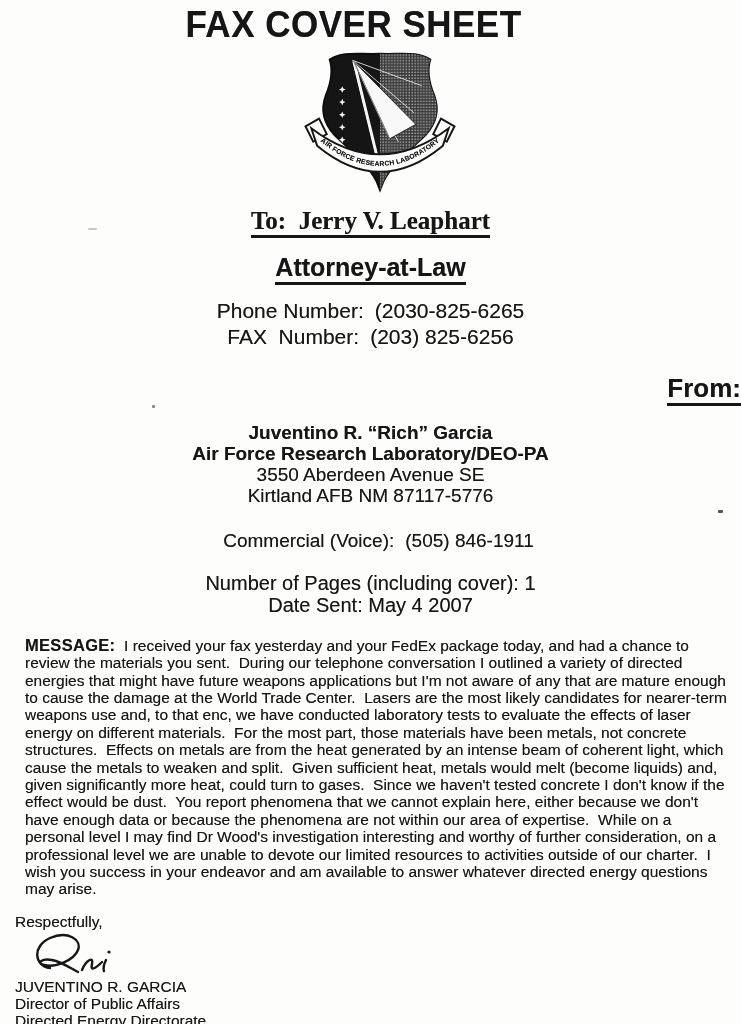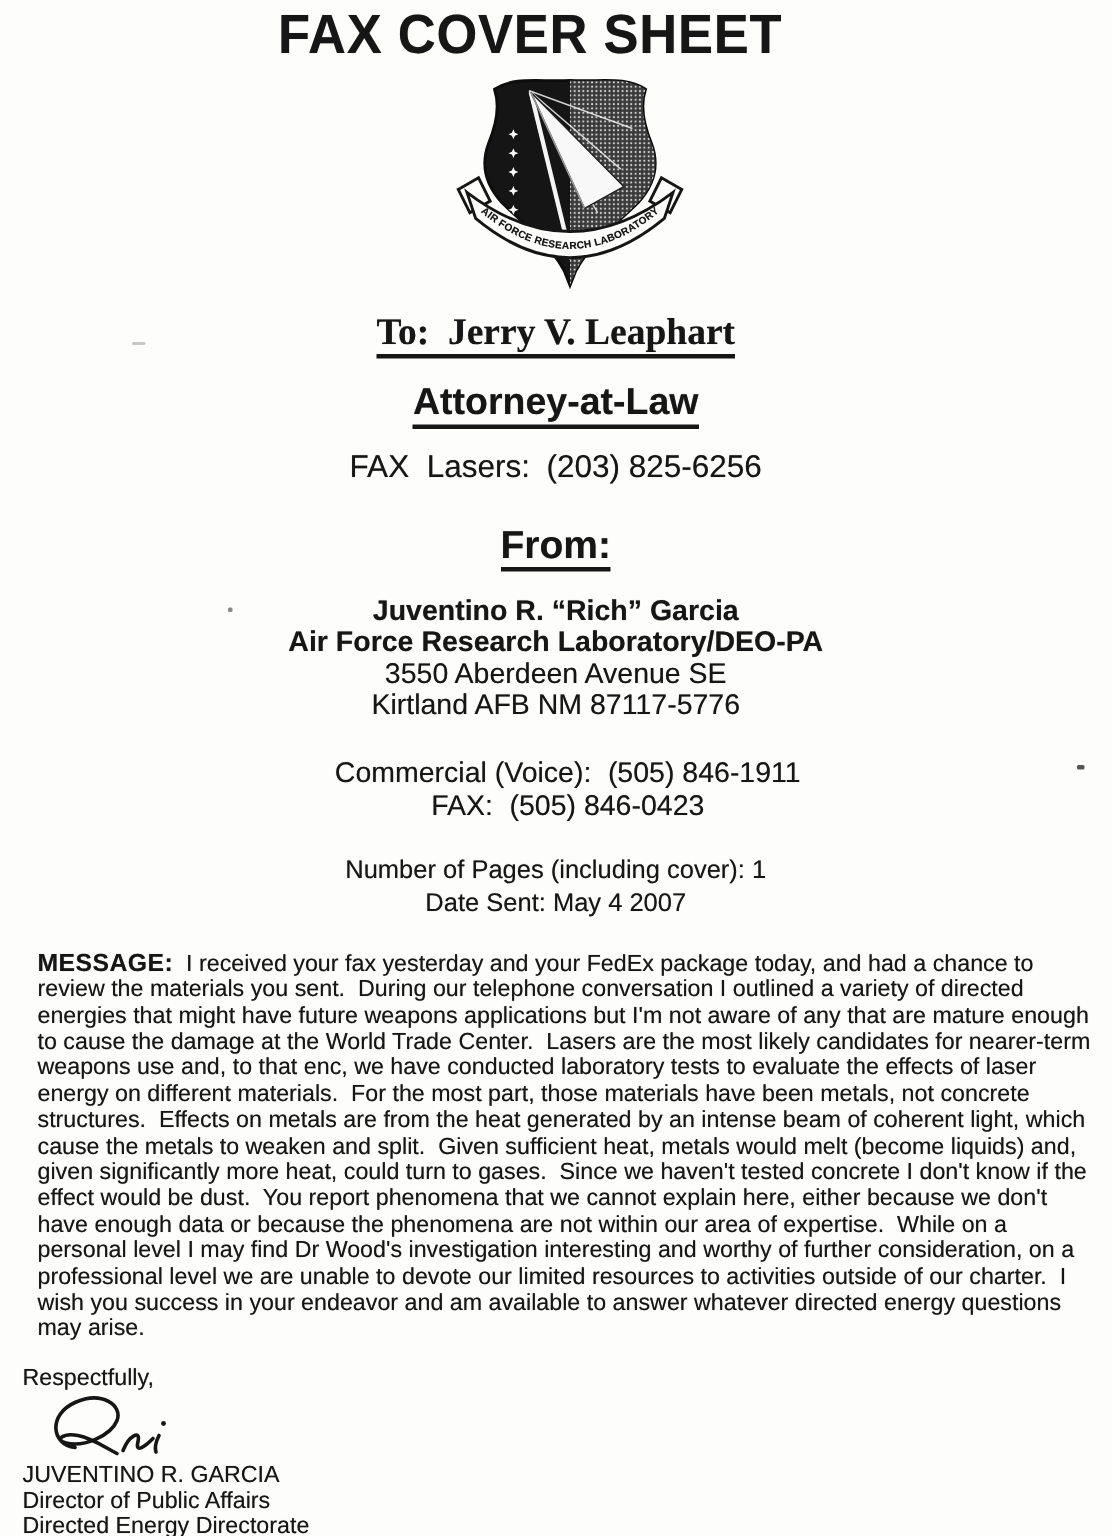--- a/index.html
+++ b/index.html
@@ -13,25 +13,25 @@
   .pre{white-space:pre;}
   .u{border-bottom:3px solid #161616;display:inline-block;padding-bottom:1px;line-height:1.05;}
   .title{font-size:35px;font-weight:bold;letter-spacing:0.5px;padding-top:4px;
          text-align:center;position:relative;left:-17px;transform:scaleY(1.05);}
   .emblem-wrap{text-align:center;margin-top:1px;}
   .emblem{position:relative;left:9px;}
   .to-name{margin-top:8px;font-size:25px;font-weight:bold;font-family:Liberation Serif, serif;}
   .attorney{margin-top:15px;font-size:25px;font-weight:bold;}
   .contact{margin-top:13px;font-size:21px;line-height:26px;}
   .gap{display:inline-block;width:11px;}
-  .from-head{margin-top:23px;font-size:26px;font-weight:bold;}
+  .from-head{margin-top:23px;font-size:26px;font-weight:bold;text-align:right;}
   .from-block{font-size:19px;line-height:21px;margin-top:16px;}
   .bold{font-weight:bold;}
   .voice{margin-top:24px;font-size:19px;line-height:22px;padding-left:16px;}
-  .pages{margin-top:20px;font-size:17px;line-height:22px;}
+  .pages{margin-top:20px;font-size:20px;line-height:22px;}
   .message{margin:21px 12px 0 25px;font-size:15.5px;line-height:17.4px;
            white-space:pre-wrap;text-align:left;}
   .msg-label{font-weight:bold;font-size:16.5px;letter-spacing:0.3px;}
   .closing{margin:15px 0 0 15px;font-size:15.5px;text-align:left;}
   .sig{display:block;margin:1px 0 0 20px;}
   .sig-block{margin-left:15px;font-size:15.5px;line-height:17.3px;text-align:left;}
   .speck{position:absolute;background:#555;border-radius:1px;}
   .speck.s1{left:718px;top:510px;width:5px;height:3px;}
   .speck.s2{left:152px;top:405px;width:3px;height:3px;background:#888;}
   .speck.s3{left:88px;top:228px;width:9px;height:2px;background:#c8c8c8;}
@@ -98,41 +98,41 @@
   <div class="center to-name">
     <span class="u pre">To:  Jerry V. Leaphart</span>
   </div>
 
   <div class="center attorney">
     <span class="u">Attorney-at-Law</span>
   </div>
 
   <div class="center contact">
     <div>
-      <span class="pre">FAX  Lasers:</span><span class="gap"></span><span>(203) 825-6256</span>
+      <span class="pre">Phone Number:</span><span class="gap"></span><span>(2030-825-6265</span>
+    </div>
+    <div>
+      <span class="pre">FAX  Number:</span><span class="gap"></span><span>(203) 825-6256</span>
     </div>
   </div>
 
   <div class="center from-head">
     <span class="u">From:</span>
   </div>
 
   <div class="center from-block">
     <div class="bold">Juventino R. “Rich” Garcia</div>
     <div class="bold">Air Force Research Laboratory/DEO-PA</div>
     <div>3550 Aberdeen Avenue SE</div>
     <div>Kirtland AFB NM 87117-5776</div>
   </div>
 
   <div class="center voice">
     <div>
       <span>Commercial (Voice):</span><span class="gap"></span><span>(505) 846-1911</span>
-    </div>
-    <div>
-      <span>FAX:</span><span class="gap"></span><span>(505) 846-0423</span>
     </div>
   </div>
 
   <div class="center pages">
     <div>Number of Pages (including cover): 1</div>
     <div>Date Sent: May 4 2007</div>
   </div>
 
   <div class="message"><span class="msg-label">MESSAGE:</span><span>  I received your fax yesterday and your FedEx package today, and had a chance to review the materials you sent.  During our telephone conversation I outlined a variety of directed energies that might have future weapons applications but I'm not aware of any that are mature enough to cause the damage at the World Trade Center.  Lasers are the most likely candidates for nearer-term weapons use and, to that enc, we have conducted laboratory tests to evaluate the effects of laser energy on different materials.  For the most part, those materials have been metals, not concrete structures.  Effects on metals are from the heat generated by an intense beam of coherent light, which cause the metals to weaken and split.  Given sufficient heat, metals would melt (become liquids) and, given significantly more heat, could turn to gases.  Since we haven't tested concrete I don't know if the effect would be dust.  You report phenomena that we cannot explain here, either because we don't have enough data or because the phenomena are not within our area of expertise.  While on a personal level I may find Dr Wood's investigation interesting and worthy of further consideration, on a professional level we are unable to devote our limited resources to activities outside of our charter.  I wish you success in your endeavor and am available to answer whatever directed energy questions may arise.</span></div>
 

